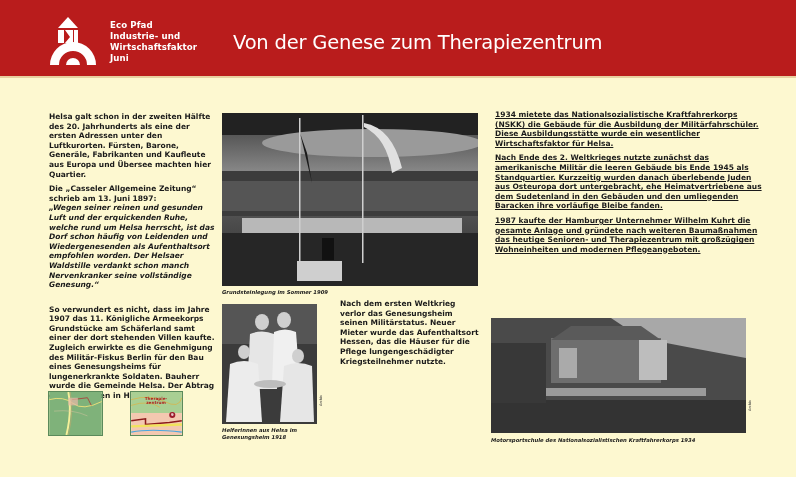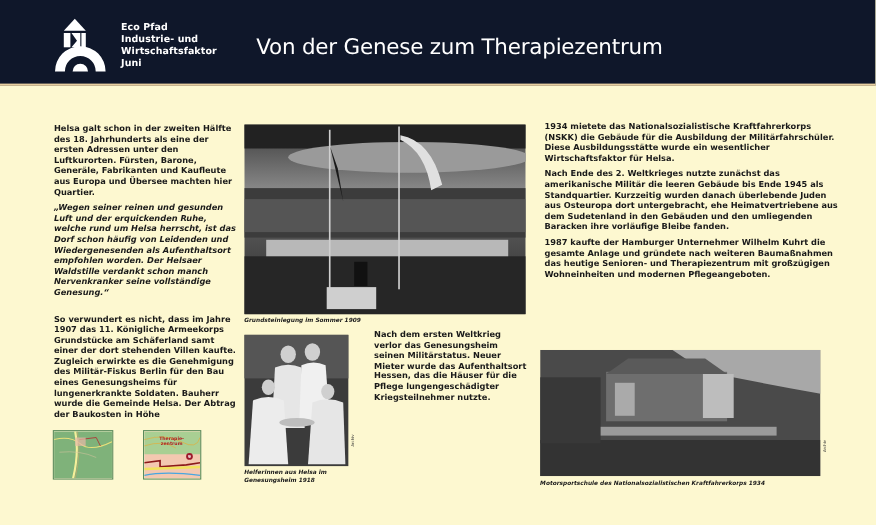--- a/index.html
+++ b/index.html
@@ -5,21 +5,21 @@
     * { box-sizing: border-box; margin: 0; padding: 0; }
     html, body { width: 796px; height: 477px; overflow: hidden; }
     body {
       background: #fdf8d0;
       font-family: "DejaVu Sans", "Liberation Sans", sans-serif;
       color: #1a1a1a;
       position: relative;
     }
     .header {
       position: absolute; left: 0; top: 0; width: 796px; height: 78px;
-      background: #0f172a;
+      background: #b91c1c;
       border-bottom: 2px solid #e8cfa0;
     }
     .logo {
       position: absolute; left: 48px; top: 15px; width: 52px; height: 52px;
     }
     .brand {
       position: absolute; left: 110px; top: 20px;
       color: #fff; font-size: 8.6px; line-height: 11px; font-weight: bold;
       letter-spacing: 0.1px;
     }
@@ -27,21 +27,21 @@
     .title {
       position: absolute; left: 233px; top: 31px;
       color: #fff; font-size: 19.5px; font-weight: normal; white-space: nowrap;
       letter-spacing: -0.2px;
     }
     .col { position: absolute; font-size: 7.5px; line-height: 9.6px; font-weight: bold; }
     .col p { margin-bottom: 5px; }
     .col p.q { font-style: italic; margin-bottom: 15px; }
     .col1 { left: 49px; top: 112px; width: 170px; }
     .col2 { left: 340px; top: 299px; width: 142px; }
-    .col3 { left: 495px; top: 110px; width: 270px; }
+    .col3 { left: 495px; top: 110px; width: 270px; text-decoration: underline; }
     .photo { position: absolute; overflow: hidden; }
     .photo svg { display: block; width: 100%; height: 100%; }
     .caption {
       position: absolute; font-size: 5.3px; font-style: italic; font-weight: bold;
       line-height: 6.8px; white-space: nowrap;
     }
     .map { position: absolute; border: 1px solid #5b8a5b; overflow: hidden; }
     .map svg { display: block; width: 100%; height: 100%; }
     .credit {
       position: absolute; font-size: 3.5px; color: #333; writing-mode: vertical-rl;
@@ -63,21 +63,22 @@
   <div class="brand">
     <div>Eco Pfad</div>
     <div>Industrie- und</div>
     <div>Wirtschaftsfaktor</div>
     <div>Juni</div>
   </div>
   <div class="title">Von der Genese zum Therapiezentrum</div>
 </div>
 
 <div class="col col1">
-  <p>Helsa galt schon in der zweiten Hälfte des 18. Jahrhunderts als eine der ersten Adressen unter den Luftkurorten. Fürsten, Barone, Generäle, Fabrikanten und Kaufleute aus Europa und Übersee machten hier Quartier.</p>
+  <p>Helsa galt schon in der zweiten Hälfte des 20. Jahrhunderts als eine der ersten Adressen unter den Luftkurorten. Fürsten, Barone, Generäle, Fabrikanten und Kaufleute aus Europa und Übersee machten hier Quartier.</p>
+  <p style="margin-bottom:0">Die „Casseler Allgemeine Zeitung“ schrieb am 13. Juni 1897:</p>
   <p class="q">„Wegen seiner reinen und gesunden Luft und der erquickenden Ruhe, welche rund um Helsa herrscht, ist das Dorf schon häufig von Leidenden und Wiedergenesenden als Aufenthaltsort empfohlen worden. Der Helsaer Waldstille verdankt schon manch Nervenkranker seine vollständige Genesung.“</p>
   <p>So verwundert es nicht, dass im Jahre 1907 das 11. Königliche Armeekorps Grundstücke am Schäferland samt einer der dort stehenden Villen kaufte. Zugleich erwirkte es die Genehmigung des Militär-Fiskus Berlin für den Bau eines Genesungsheims für lungenerkrankte Soldaten. Bauherr wurde die Gemeinde Helsa. Der Abtrag der Baukosten in Höhe</p>
 </div>
 
 <div class="map" style="left:48px; top:391px; width:55px; height:45px;">
   <svg viewBox="0 0 55 45">
     <rect width="55" height="45" fill="#7fb27a"></rect>
     <path d="M0 8 Q15 4 25 12 T55 10" stroke="#e9e07a" stroke-width="1" fill="none"></path>
     <path d="M20 0 Q24 20 18 45" stroke="#f5ef9a" stroke-width="2" fill="none"></path>
     <path d="M22 0 Q26 20 20 45" stroke="#c9a86a" stroke-width="0.6" fill="none"></path>

